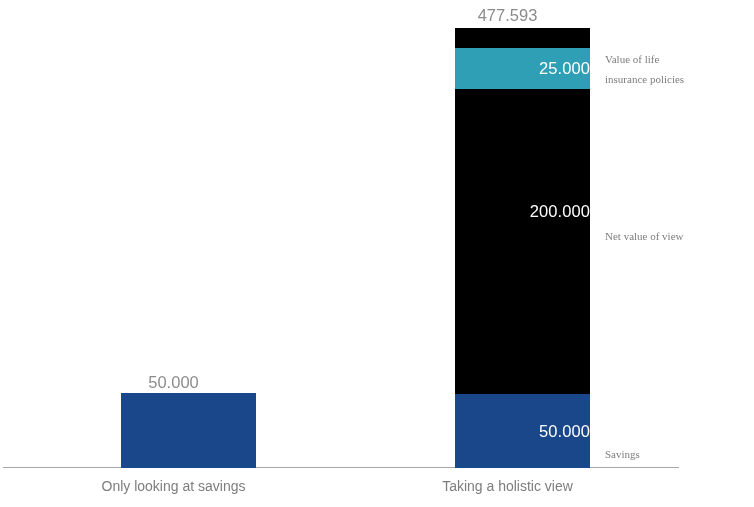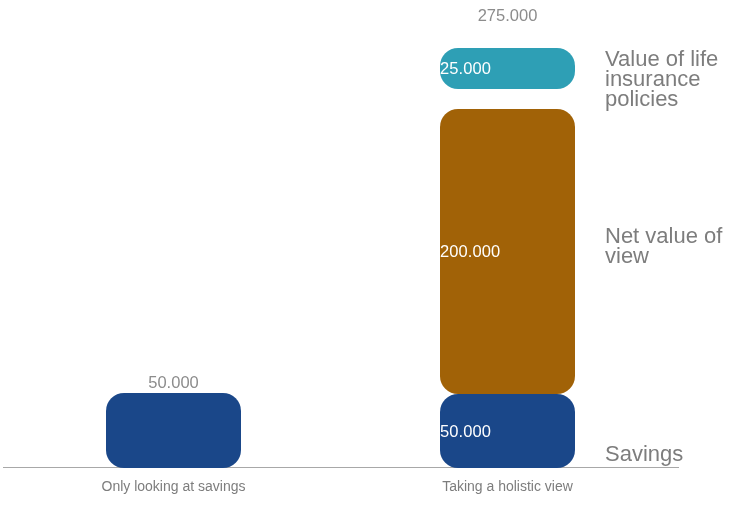--- a/index.html
+++ b/index.html
@@ -36,27 +36,26 @@
   }
 
   
   .bar-group {
     position: absolute;
     bottom: 0;
   }
 
   .bar-segment {
     position: absolute;
-    left: 0;
+    left: 15px;
     width: 100%;
     display: flex;
     align-items: center;
-    justify-content: flex-start;
+    justify-content: flex-end;
     box-sizing: border-box;
-    border-radius: 18px;
   }
 
   .seg-value {
     color: #ffffff;
     font-size: 16.5px;
     letter-spacing: 0.1px;
     white-space: nowrap;
   }
 
   
@@ -75,23 +74,24 @@
     color: #7d7d7d;
     font-size: 14px;
     white-space: nowrap;
   }
 
   
   .legend-label {
     position: absolute;
     left: 605px;
     color: #7d7d7d;
-    font-size: 22px;
+    font-size: 11px;
     line-height: 20px;
     white-space: pre-line;
+    font-family: Liberation Serif, serif;
   }
 </style>
 </head>
 <body>
 
 <div id="chart-root">
   <div class="plot-area">
 
     <div class="axis-line"></div>
 
@@ -102,30 +102,30 @@
     </div>
 
     <div class="bar-total-label" style="left:106px; width:135px; top:373px;">50.000</div>
 
     <div class="bar-group" style="left:440px; width:135px; height:420px; bottom:39px;">
 
       <div class="bar-segment" style="bottom:0; height:74px; background:#1a4789;">
         <span class="seg-value">50.000</span>
       </div>
 
-      <div class="bar-segment" style="bottom:74px; height:285px; background:#a16207;">
+      <div class="bar-segment" style="bottom:74px; height:366px; background:#000000;">
         <span class="seg-value">200.000</span>
       </div>
 
       <div class="bar-segment" style="bottom:379px; height:41px; background:#2e9fb5;">
         <span class="seg-value">25.000</span>
       </div>
     </div>
 
-    <div class="bar-total-label" style="left:440px; width:135px; top:6px;">275.000</div>
+    <div class="bar-total-label" style="left:440px; width:135px; top:6px;">477.593</div>
 
     <div class="legend-label" style="top:49px;">Value of life
 insurance policies</div>
 
     <div class="legend-label" style="top:226px;">Net value of view</div>
 
     <div class="legend-label" style="top:444px;">Savings</div>
 
     <div class="cat-label" style="left:33px; width:281px; top:478px;">Only looking at savings</div>
 

